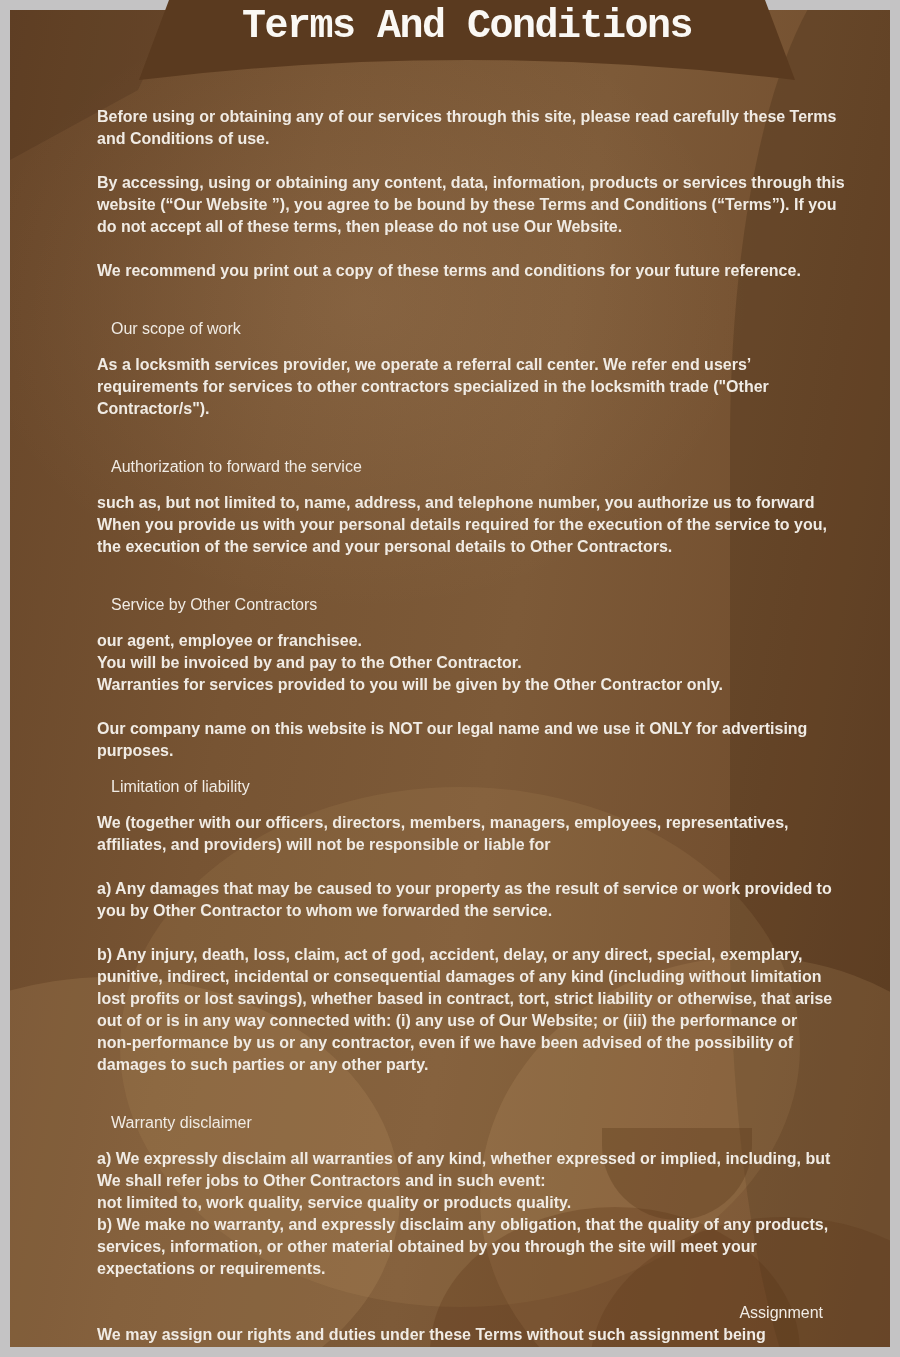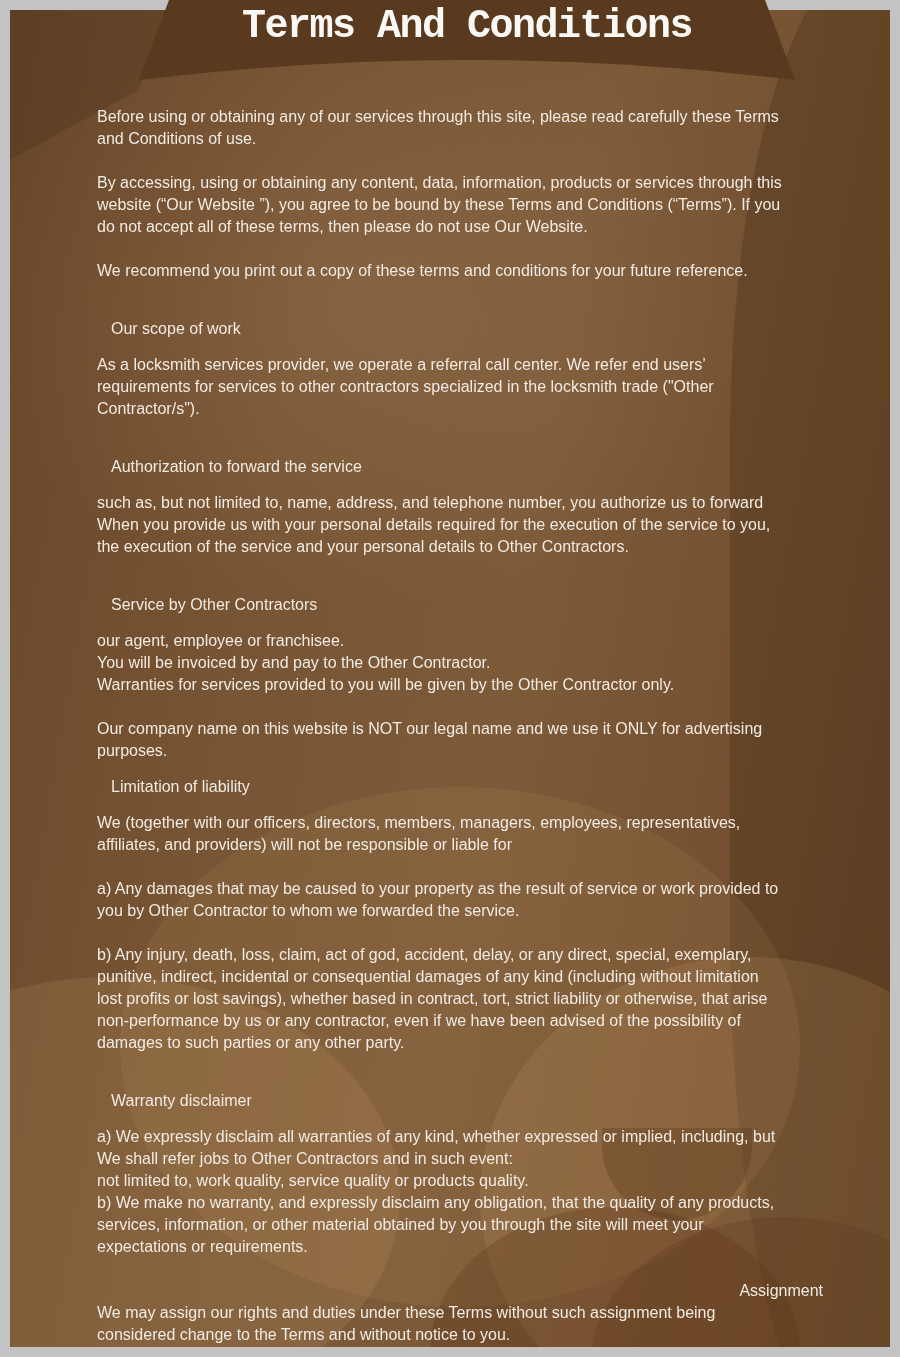--- a/index.html
+++ b/index.html
@@ -81,21 +81,21 @@
   }
 
   
   .content {
     position: absolute;
     left: 87px; top: 96px; width: 726px;
     z-index: 4;
     color: var(--text-color, #f0ebe4);
     font-size: 16px; line-height: 22px;
   }
-  .content .p   { margin: 0; }
+  .content .p   { margin: 0; font-weight: bold; }
   .content .line { white-space: nowrap; }
   .content .h   { font-weight: 400; margin: 14px; white-space: nowrap; }
   .content .hreg { font-weight: 400; margin: 0; white-space: nowrap; text-align: right; }
   .content .gap { height: 22px; }
 </style>
 </head>
 <body style="--frame-gray: #c4c3c4; --text-color: #f0ebe4;">
 
 <div class="card">
   <div class="decor facet-topleft"></div>
@@ -156,20 +156,21 @@
       <div class="gap"></div>
       <div class="p">
         <div class="line">a) Any damages that may be caused to your property as the result of service or work provided to</div>
         <div class="line">you by Other Contractor to whom we forwarded the service.</div>
       </div>
       <div class="gap"></div>
       <div class="p">
         <div class="line">b) Any injury, death, loss, claim, act of god, accident, delay, or any direct, special, exemplary,</div>
         <div class="line">punitive, indirect, incidental or consequential damages of any kind (including without limitation</div>
         <div class="line">lost profits or lost savings), whether based in contract, tort, strict liability or otherwise, that arise</div>
+        <div class="line">out of or is in any way connected with: (i) any use of Our Website; or (iii) the performance or</div>
         <div class="line">non-performance by us or any contractor, even if we have been advised of the possibility of</div>
         <div class="line">damages to such parties or any other party.</div>
       </div>
       <div class="gap"></div>
       <div class="h">Warranty disclaimer</div>
       <div class="p">
         <div class="line">a) We expressly disclaim all warranties of any kind, whether expressed or implied, including, but</div>
         <div class="line">We shall refer jobs to Other Contractors and in such event:</div>
         <div class="line">not limited to, work quality, service quality or products quality.</div>
         <div class="line">b) We make no warranty, and expressly disclaim any obligation, that the quality of any products,</div>

